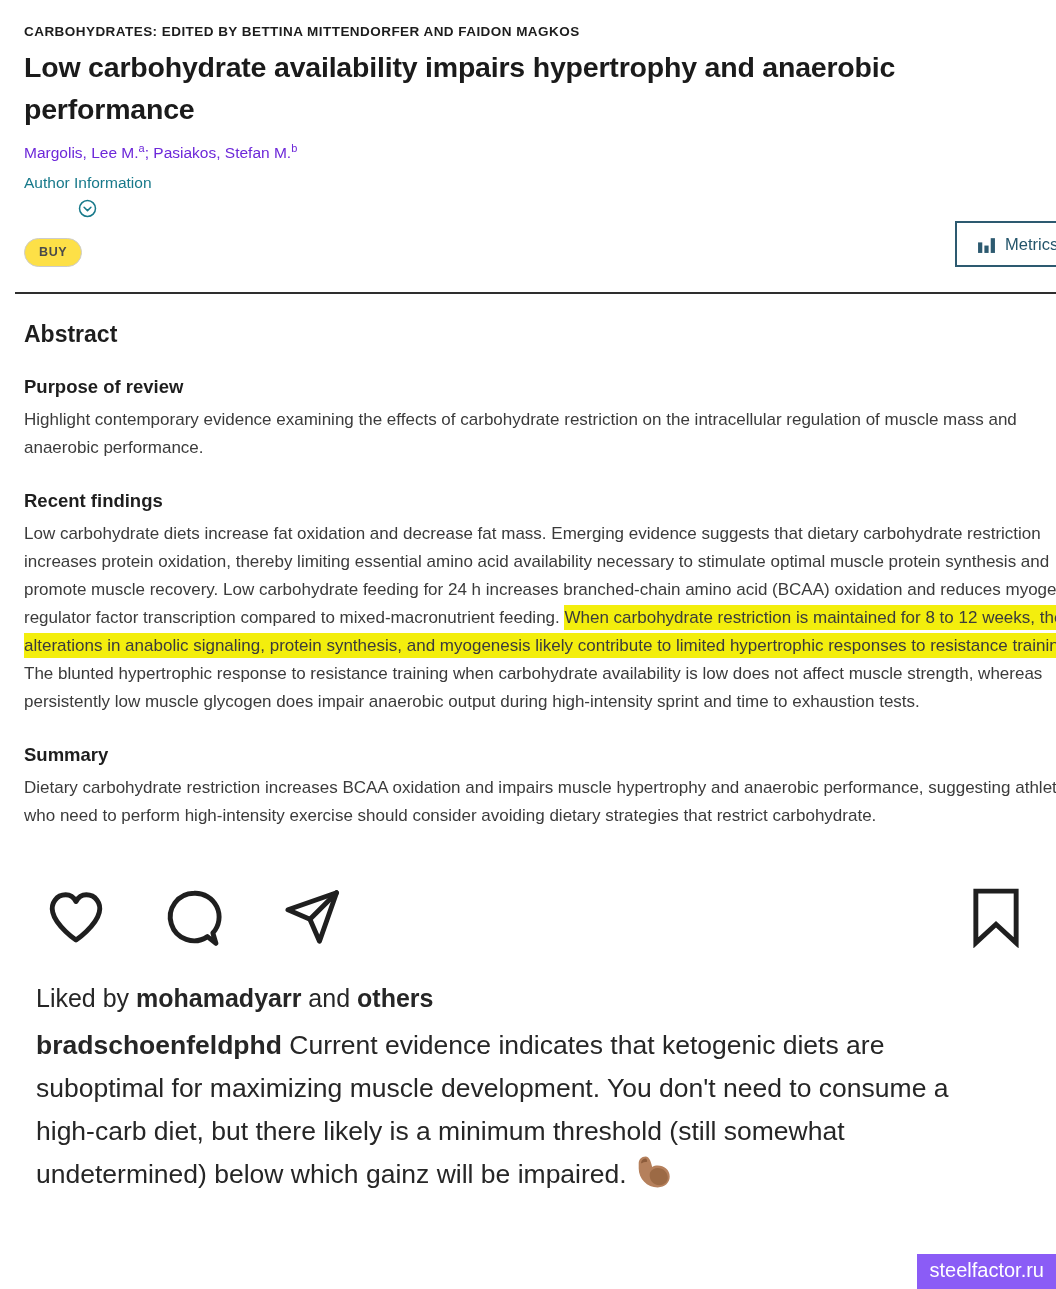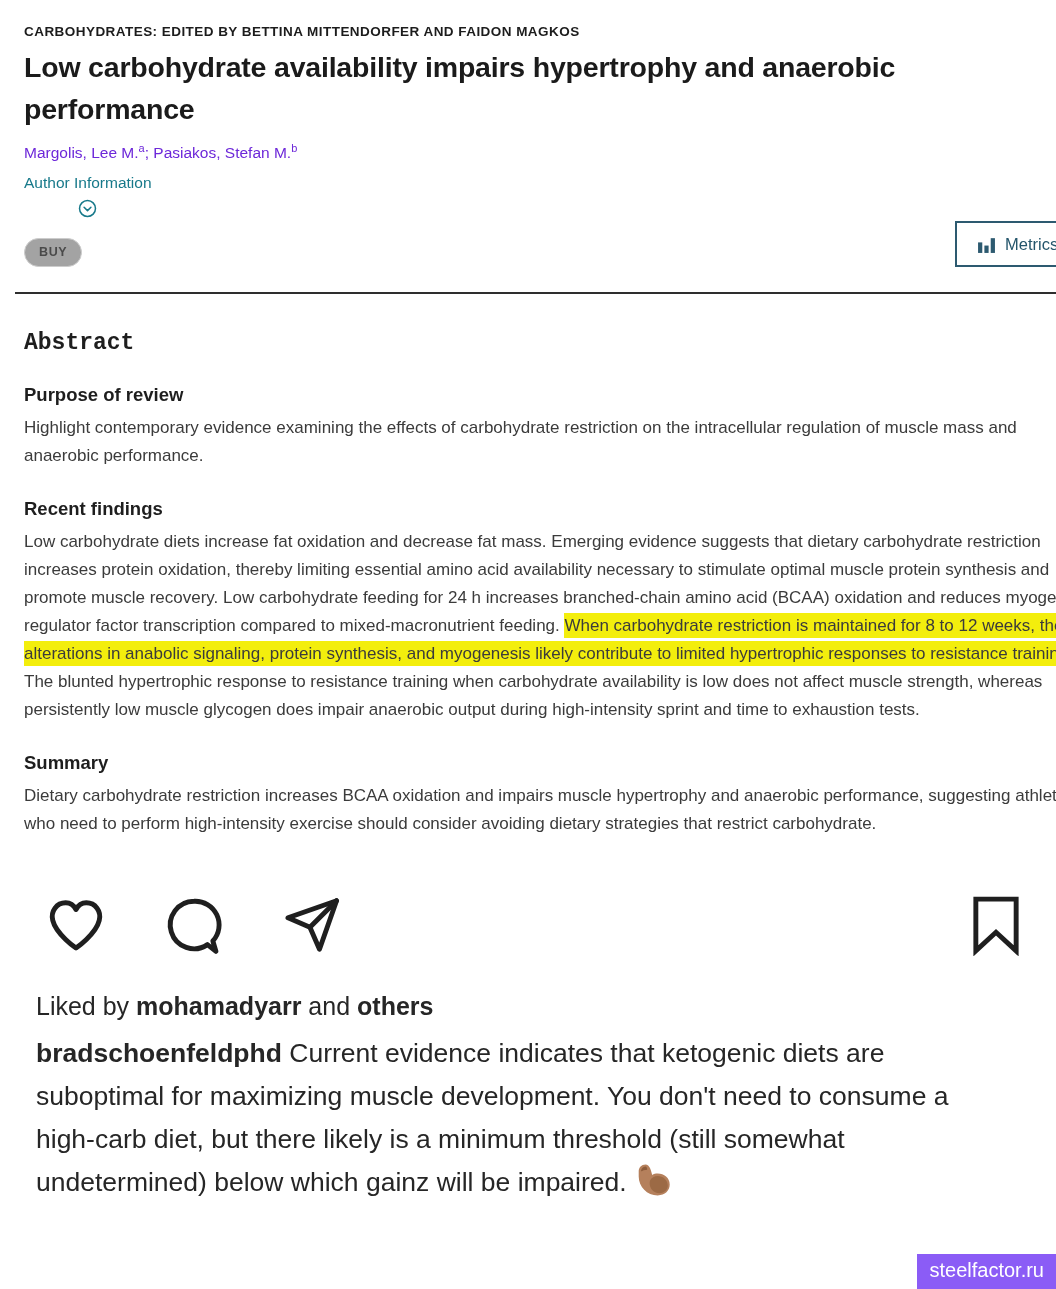--- a/index.html
+++ b/index.html
@@ -17,30 +17,30 @@
   .authors sup { font-size:11px; }
   .author-info { margin-top:12px; display:flex; align-items:center; gap:5px;
                  width:max-content; color:#17798a; font-size:15.5px; cursor:pointer;flex-direction:column; }
   .author-info svg { display:block; margin-top:2px; }
   .citation { margin-top:22px; font-size:15px; color:#242424; }
   .citation .journal   { font-style:italic; font-weight:700; margin-right:5px; }
   .citation .issue     { color:#17798a; margin-right:7px; }
   .citation .pipe      { margin-right:7px; color:#242424; }
   .citation .doi-label { font-style:italic; font-weight:700; margin-right:4px; }
   .actions { margin-top:20px; height:30px; position:relative; }
-  .buy { border:1px solid #cccccc; border-radius:15px; background:#a3a3a3; color:#4a4a4a;
+  .buy { border:1px solid #cccccc; border-radius:15px; background:#fde047; color:#4a4a4a;
          font-family:inherit; font-size:12.5px; font-weight:700; letter-spacing:.6px;
          padding:6px 14px 7px; cursor:pointer; }
   .metrics { position:absolute; left:931px; top:-17px; width:132px; height:46px;
              border:2px solid #2d5a70; background:#ffffff; color:#24556b;
              font-family:inherit; font-size:16.5px; display:flex; align-items:center;
              gap:9px; padding-left:20px; cursor:pointer; }
   .metrics svg { display:block; }
   .divider { margin:24px 0 0 -9px; width:1070px; border-top:2px solid #2e2e2e; }
-  .abstract-h { font-size:23px;  font-weight:700; color:#1e1e1e; margin-top:36px;font-family:Liberation Mono, monospace; }
+  .abstract-h { font-size:23px;  font-weight:700; color:#1e1e1e; margin-top:27px; }
   .sub-h      { font-size:18.5px; font-weight:700; color:#1e1e1e; margin-top:28px; }
   .body-p { font-size:17px; line-height:28px; color:#3b3b3b; width:1064px; margin-top:8px; }
   .hl { background:#f3ee0d; padding:3px 0;
         box-decoration-break:clone; -webkit-box-decoration-break:clone; }
   
   .social { margin-top:56px; padding-left:36px; position:relative; color:#262626; }
   .icon-row { display:flex; gap:56px; align-items:flex-start; height:64px; margin-left:9px; }
   .icon-btn { background:none; border:none; padding:0; cursor:pointer; }
   .icon-btn svg { display:block; }
   .save-btn { position:absolute; right:34px; top:0; }

